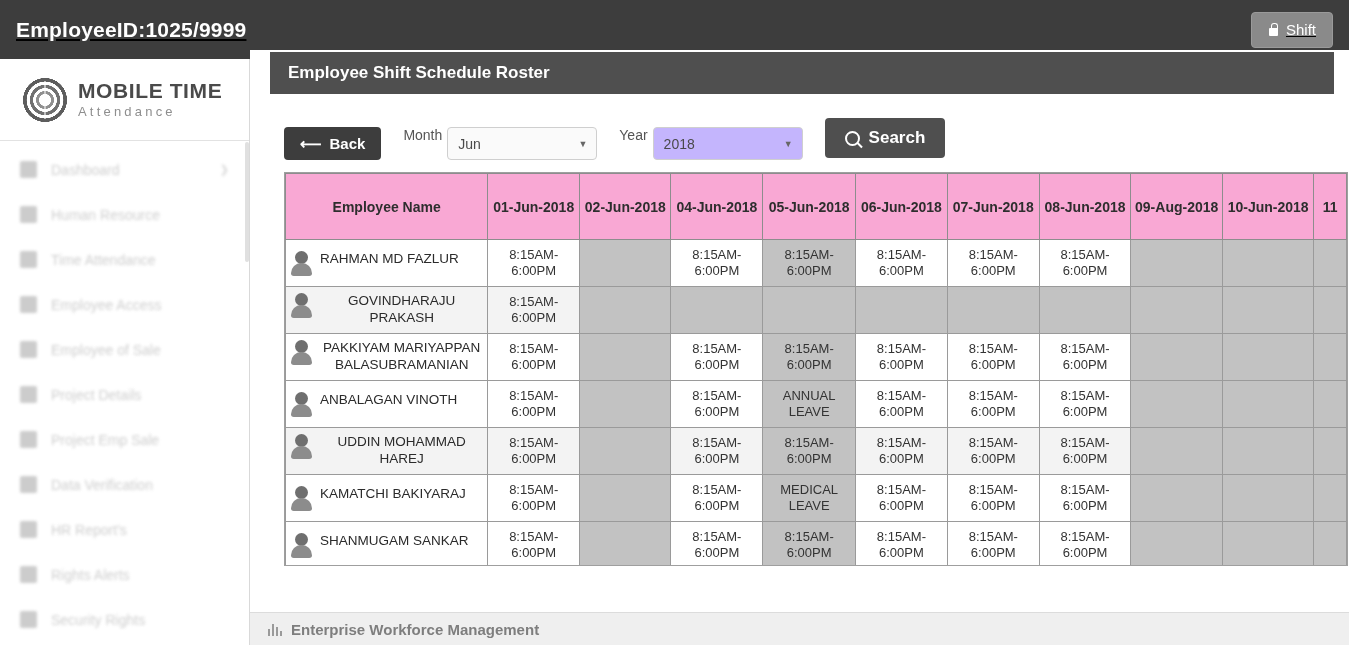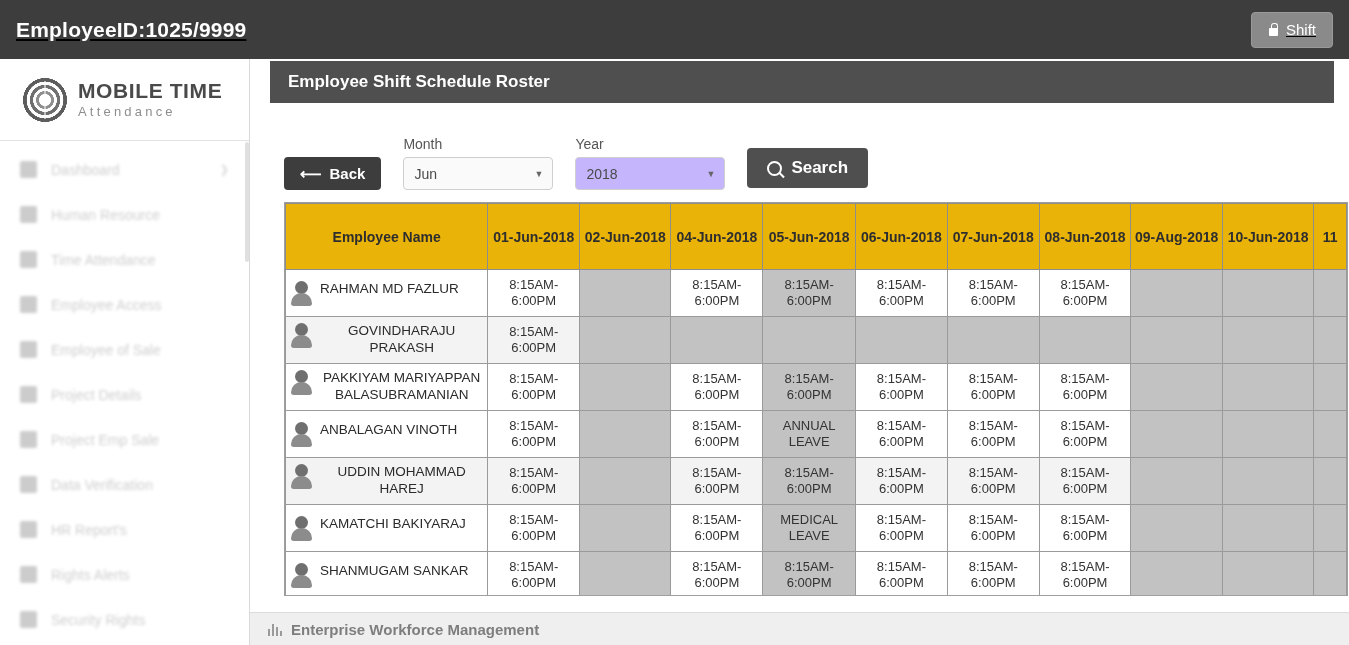--- a/index.html
+++ b/index.html
@@ -103,21 +103,21 @@
     width: 17px; height: 17px; flex: 0 0 17px;
     background: #c4c4c4; border-radius: 2px;
   }
   .nav-item .nav-label { color: #c6c6c6; }
   .nav-caret {
     margin-left: auto; color: #cfcfcf; font-size: 11px;
   }
 
   
   .main {
-    position: absolute; top: 59px; left: 250px;
+    position: absolute; top: 50px; left: 250px;
     width: 1099px; height: 411px;
     background: #ffffff;
   }
   .panel {
     position: absolute; top: 2px; left: 20px;
     width: 1064px;
     background: #ffffff;
   }
   .panel-head {
     height: 42px;
@@ -135,21 +135,21 @@
   }
   .back-btn {
     background: #3d3d3d; color: #ffffff;
     border: none; border-radius: 4px;
     height: 33px; padding: 0 16px;
     font-size: 15px; font-weight: bold;
     display: flex; align-items: center; gap: 8px;
     cursor: pointer;
   }
   .arrow-left { font-size: 15px; line-height: 1; }
-  .field { display: flex; flex-direction: column; gap: 5px; margin-top: 17px; }
+  .field { display: flex; flex-direction: row; gap: 5px; margin-top: 17px; }
   .field-label { font-size: 14px; color: #555555; }
   .select-box {
     width: 150px; height: 33px;
     border: 1px solid #cfcfcf; border-radius: 4px;
     background: #fafafa;
     display: flex; align-items: center;
     padding: 0 10px;
     font-size: 14px; color: #4a4a4a;
     cursor: pointer;
     position: relative;
@@ -187,21 +187,21 @@
     border: 1px solid #9f9f9f;
     background: #ffffff;
   }
   table.roster {
     border-collapse: collapse;
     table-layout: fixed;
     font-size: 13px;
     color: #333333;
   }
   table.roster th {
-    background: #eab308;
+    background: #f9a8d4;
     border: 1px solid #8d8d8d;
     font-size: 14px;
     font-weight: bold;
     color: #2e2e2e;
     height: 66px;
     padding: 4px 3px;
     text-align: center;
     vertical-align: middle;
   }
   table.roster td {

